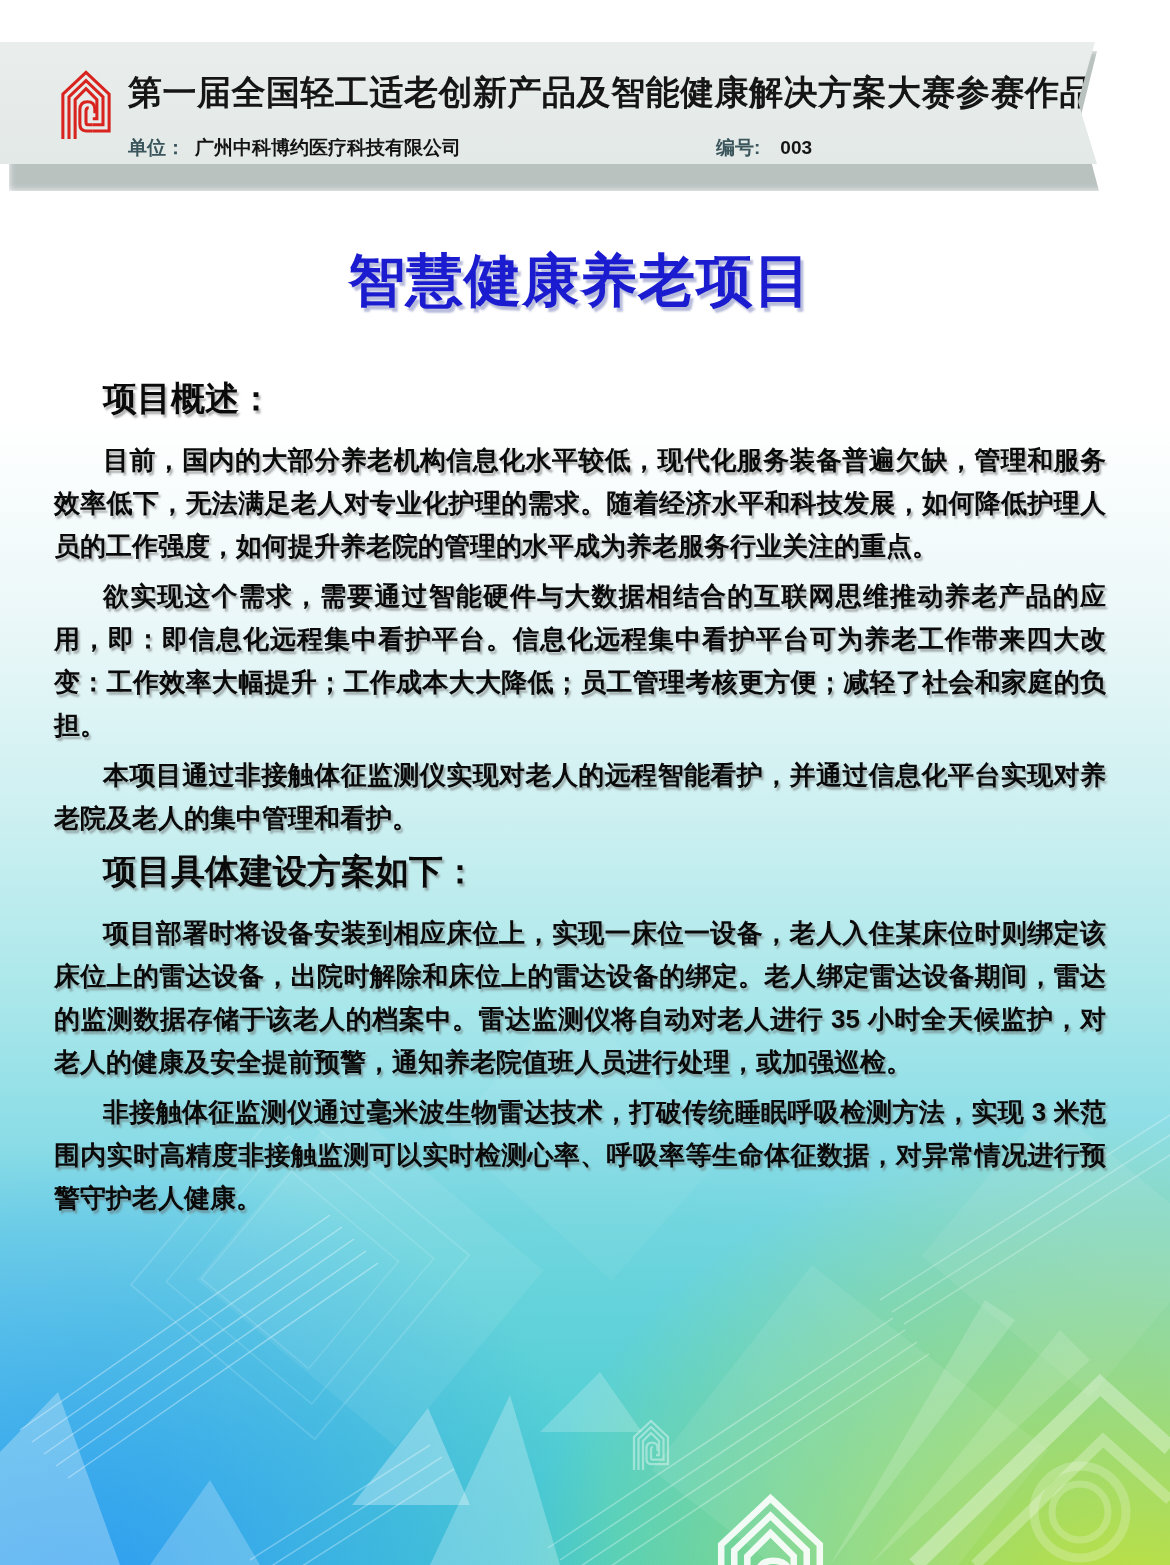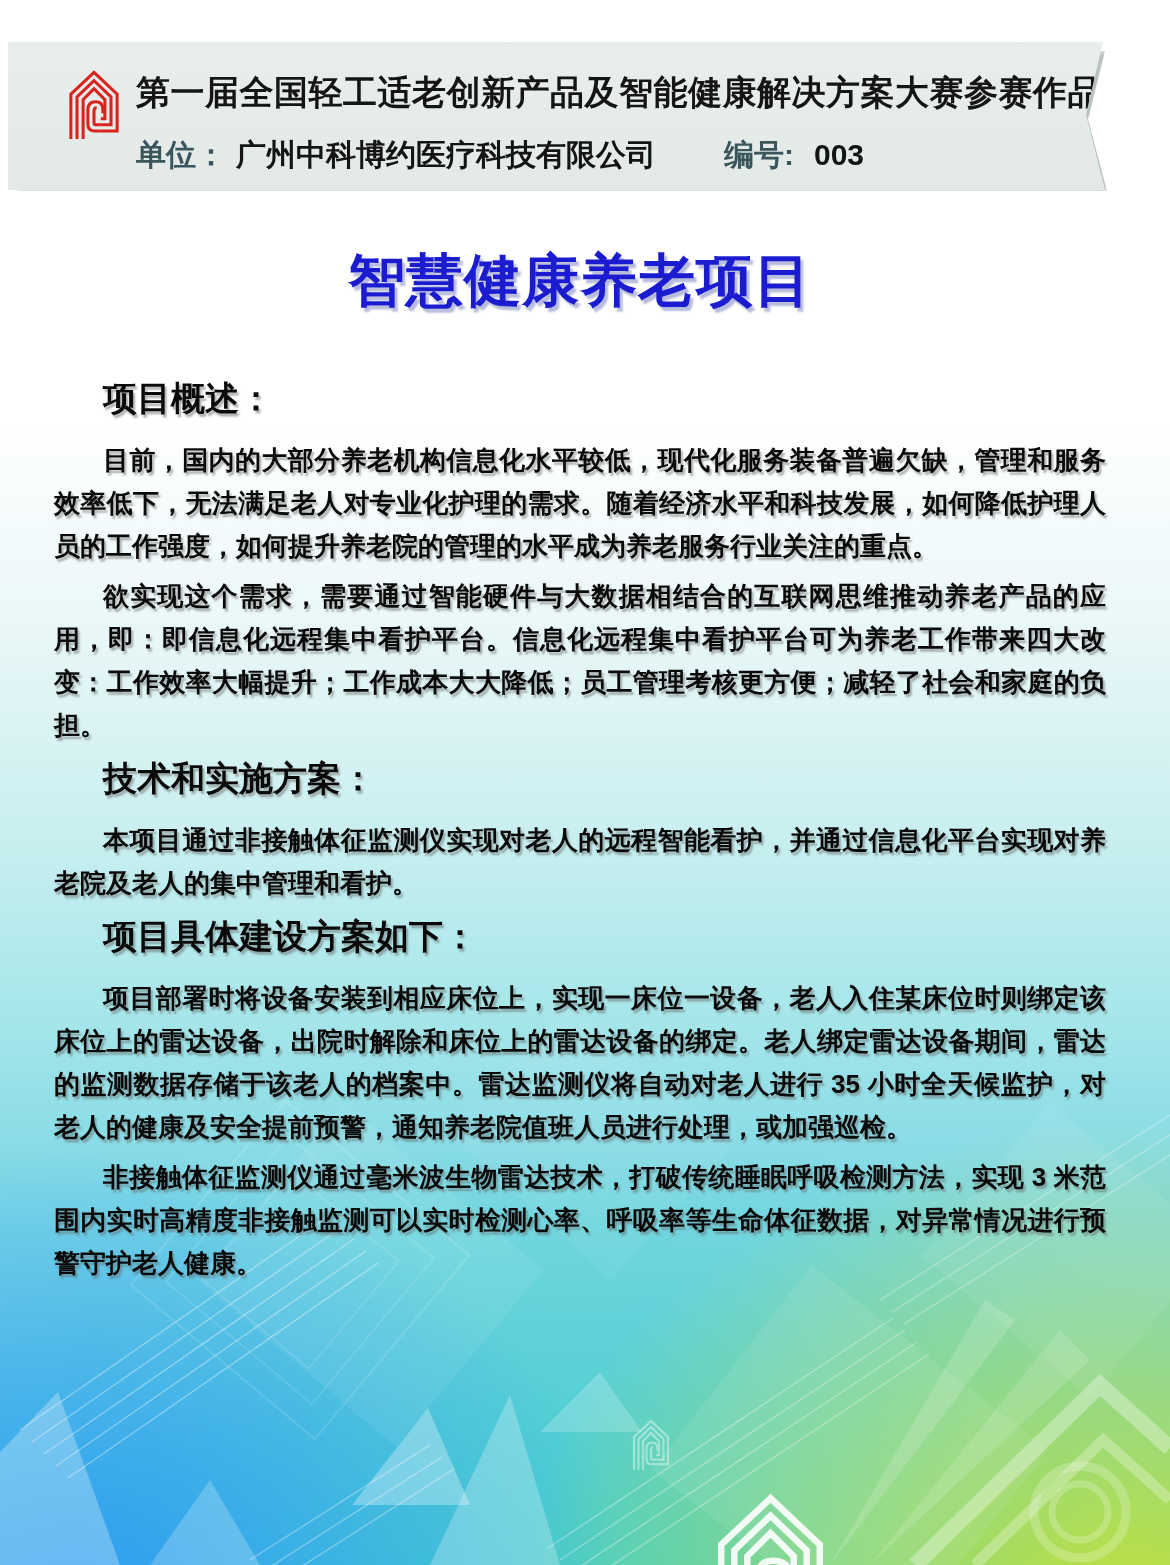--- a/index.html
+++ b/index.html
@@ -12,38 +12,38 @@
       radial-gradient(ellipse 900px 750px at 6% 103%,  rgba(44,152,244,0.95) 0%, rgba(44,152,244,0.0) 62%),
       radial-gradient(ellipse 1000px 820px at 97% 104%, rgba(205,227,44,0.95) 0%, rgba(205,227,44,0.0) 62%),
       radial-gradient(ellipse 1250px 950px at 50% 112%, rgba(64,210,185,0.85) 0%, rgba(64,210,185,0.0) 66%),
       linear-gradient(180deg,#ffffff 0%,#ffffff 27%,#eaf7f8 40%,#cdf0f1 52%,#a9e7ea 64%,#79d6e4 78%,#53c8e6 100%);
   }
 
   
   .decor { position:absolute; inset:0; z-index:1; pointer-events:none; }
 
   
-  .banner { position:absolute; top:42px; left:8px; width:1105px; height:148px; z-index:3; }
+  .banner { position:absolute; top:42px; left:0; width:1105px; height:122px; z-index:3; }
   .banner-shadow {
     position:absolute; top:9px; left:9px; width:1097px; height:140px;
     background:#aeb8b6; opacity:.85; filter:blur(3px);
     clip-path:polygon(0 0, 1088px 0, 1071px 49%, 1090px 100%, 0 100%);
   }
   .banner-body {
     position:absolute; inset:0;
     background:linear-gradient(180deg,#e9eeec 0%,#e3e9e7 100%);
     clip-path:polygon(0 0, 1095px 0, 1078px 49%, 1097px 100%, 0 100%);
   }
   .banner-logo { position:absolute; left:52px; top:18px; width:68px; height:82px; color:#d9231e; }
   .banner-title {
     position:absolute; left:128px; top:28px; width:950px;
     font-size:34px; font-weight:900; color:#151515; letter-spacing:0.5px;
     white-space:nowrap;
   }
-  .banner-sub { position:absolute; top:93px; font-size:30px; font-weight:700; white-space:nowrap; }
+  .banner-sub { position:absolute; top:93px; font-size:19px; font-weight:700; white-space:nowrap; }
   .unit-row   { left:128px; }
   .serial-row { left:716px; }
   .banner-sub .lbl { color:#3a565c; }
   .banner-sub .val { color:#141414; margin-left:10px; }
   .serial-row .val { margin-left:20px; }
 
   
   .content {
     position:absolute; z-index:2;
     left:54px; right:64px; top:252px;
@@ -172,21 +172,20 @@
   <div class="content">
     <h1 class="doc-title">智慧健康养老项目</h1>
 
     <section class="sec">
       <h2>项目概述：</h2>
       <p>目前，国内的大部分养老机构信息化水平较低，现代化服务装备普遍欠缺，管理和服务效率低下，无法满足老人对专业化护理的需求。随着经济水平和科技发展，如何降低护理人员的工作强度，如何提升养老院的管理的水平成为养老服务行业关注的重点。</p>
       <p>欲实现这个需求，需要通过智能硬件与大数据相结合的互联网思维推动养老产品的应用，即：即信息化远程集中看护平台。信息化远程集中看护平台可为养老工作带来四大改变：工作效率大幅提升；工作成本大大降低；员工管理考核更方便；减轻了社会和家庭的负担。</p>
     </section>
 
     <section class="sec">
-      <h2>技术和实施方案：</h2>
       <p>本项目通过非接触体征监测仪实现对老人的远程智能看护，并通过信息化平台实现对养老院及老人的集中管理和看护。</p>
     </section>
 
     <section class="sec">
       <h2>项目具体建设方案如下：</h2>
       <p>项目部署时将设备安装到相应床位上，实现一床位一设备，老人入住某床位时则绑定该床位上的雷达设备，出院时解除和床位上的雷达设备的绑定。老人绑定雷达设备期间，雷达的监测数据存储于该老人的档案中。雷达监测仪将自动对老人进行 35 小时全天候监护，对老人的健康及安全提前预警，通知养老院值班人员进行处理，或加强巡检。</p>
     </section>
 
     <section class="sec">
       <p>非接触体征监测仪通过毫米波生物雷达技术，打破传统睡眠呼吸检测方法，实现 3 米范围内实时高精度非接触监测可以实时检测心率、呼吸率等生命体征数据，对异常情况进行预警守护老人健康。</p>

